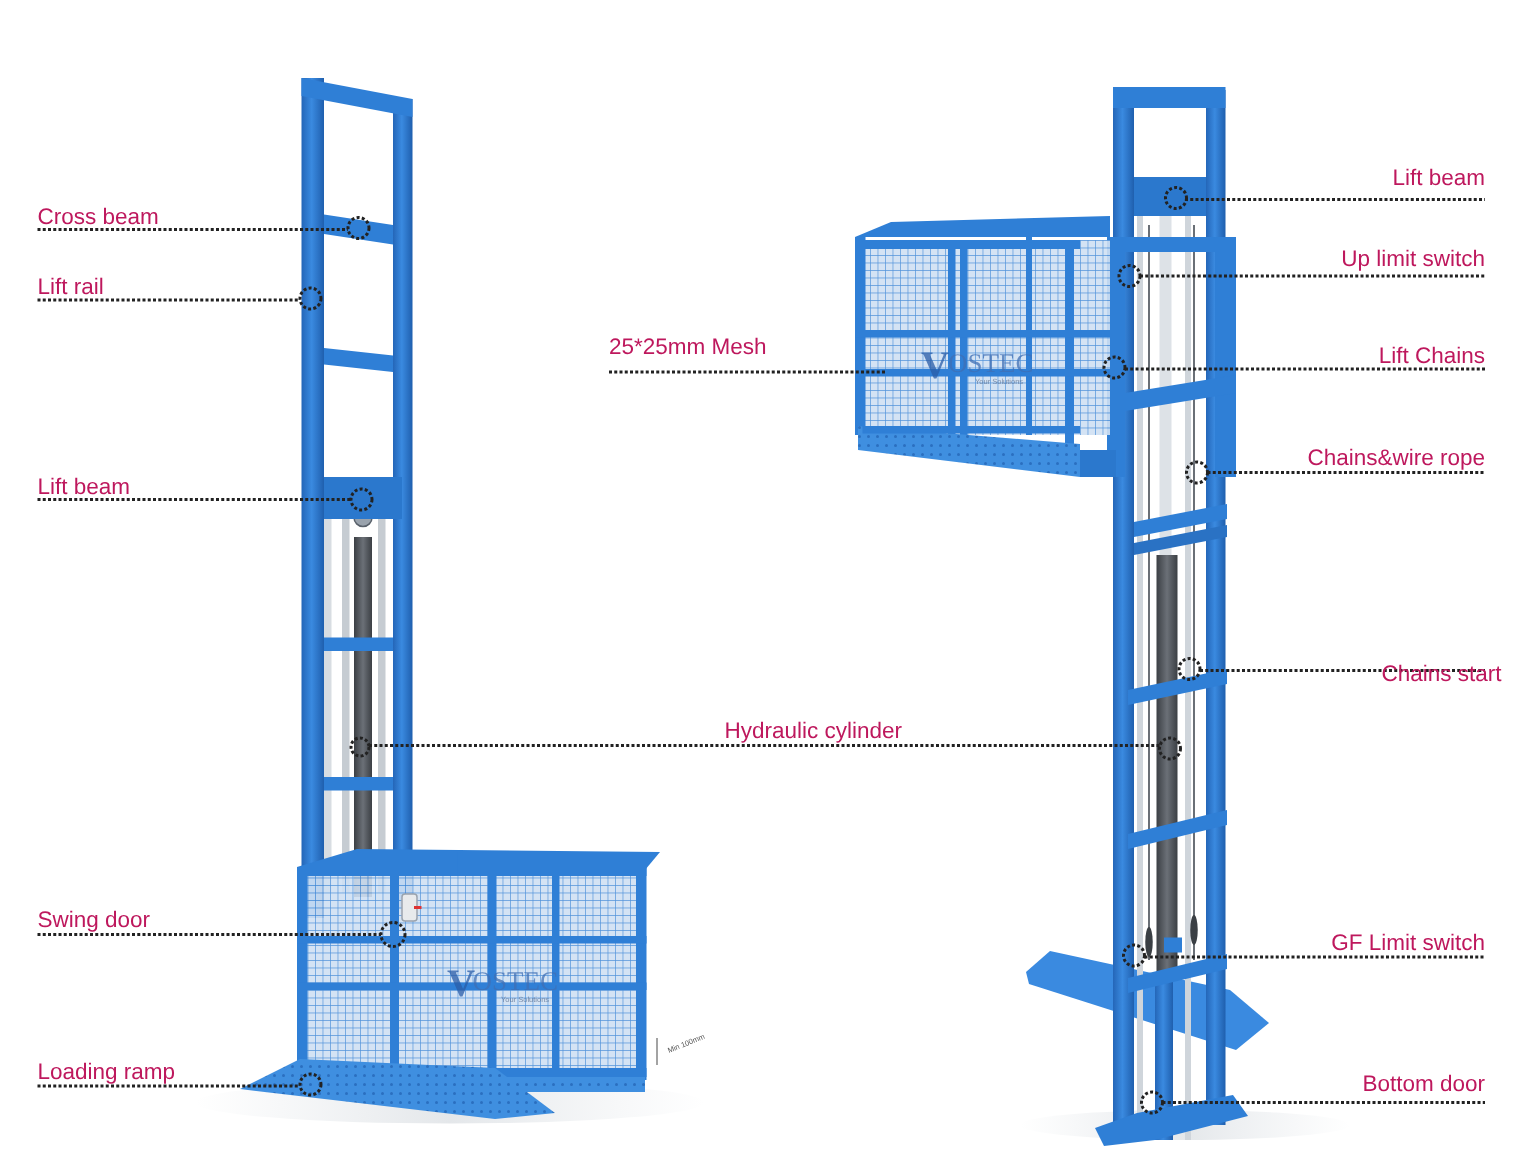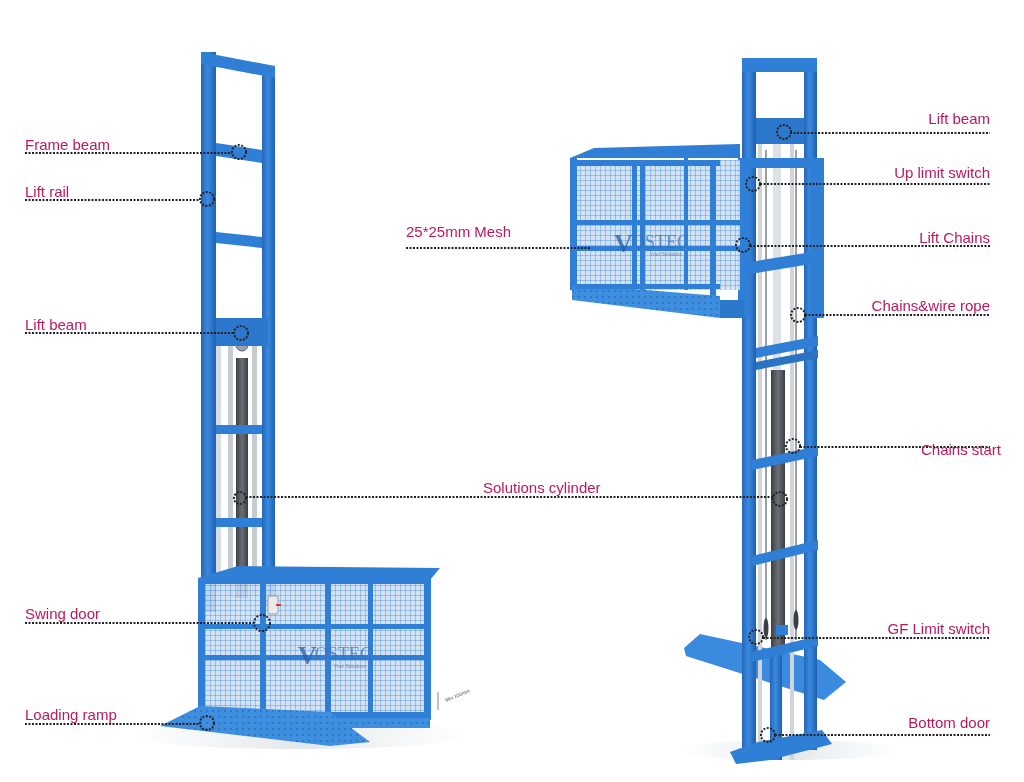--- a/index.html
+++ b/index.html
@@ -188,28 +188,28 @@
         <circle cx="798" cy="315" r="7"></circle>
     <line x1="800" y1="447" x2="990" y2="447"></line>
         <circle cx="793" cy="446" r="7"></circle>
     <line x1="763" y1="638" x2="990" y2="638"></line>
         <circle cx="756" cy="637" r="7"></circle>
     <line x1="775" y1="735" x2="990" y2="735"></line>
         <circle cx="768" cy="735" r="7"></circle>
   </g>
 </svg>
 
-<div class="label" style="left:25px;top:137px;">Frame beam</div>
+<div class="label" style="left:25px;top:137px;">Cross beam</div>
 <div class="label" style="left:25px;top:184px;">Lift rail</div>
 <div class="label" style="left:25px;top:317px;">Lift beam</div>
 <div class="label" style="left:25px;top:606px;">Swing door</div>
 <div class="label" style="left:25px;top:707px;">Loading ramp</div>
 
 <div class="label" style="left:406px;top:224px;text-align:center;">25*25mm Mesh</div>
-<div class="label" style="left:483px;top:480px;">Solutions cylinder</div>
+<div class="label" style="left:483px;top:480px;">Hydraulic cylinder</div>
 
 <div class="label right" style="right:34px;top:111px;">Lift beam</div>
 <div class="label right" style="right:34px;top:165px;margin-left:28px;">Up limit switch</div>
 <div class="label right" style="right:34px;top:230px;">Lift Chains</div>
 <div class="label right" style="right:34px;top:298px;">Chains&amp;wire rope</div>
 <div class="label right" style="right:23px;top:430px;margin-top:12px;">Chains start</div>
 <div class="label right" style="right:34px;top:621px;">GF Limit switch</div>
 <div class="label right" style="right:34px;top:715px;">Bottom door</div>
 
 </div>

